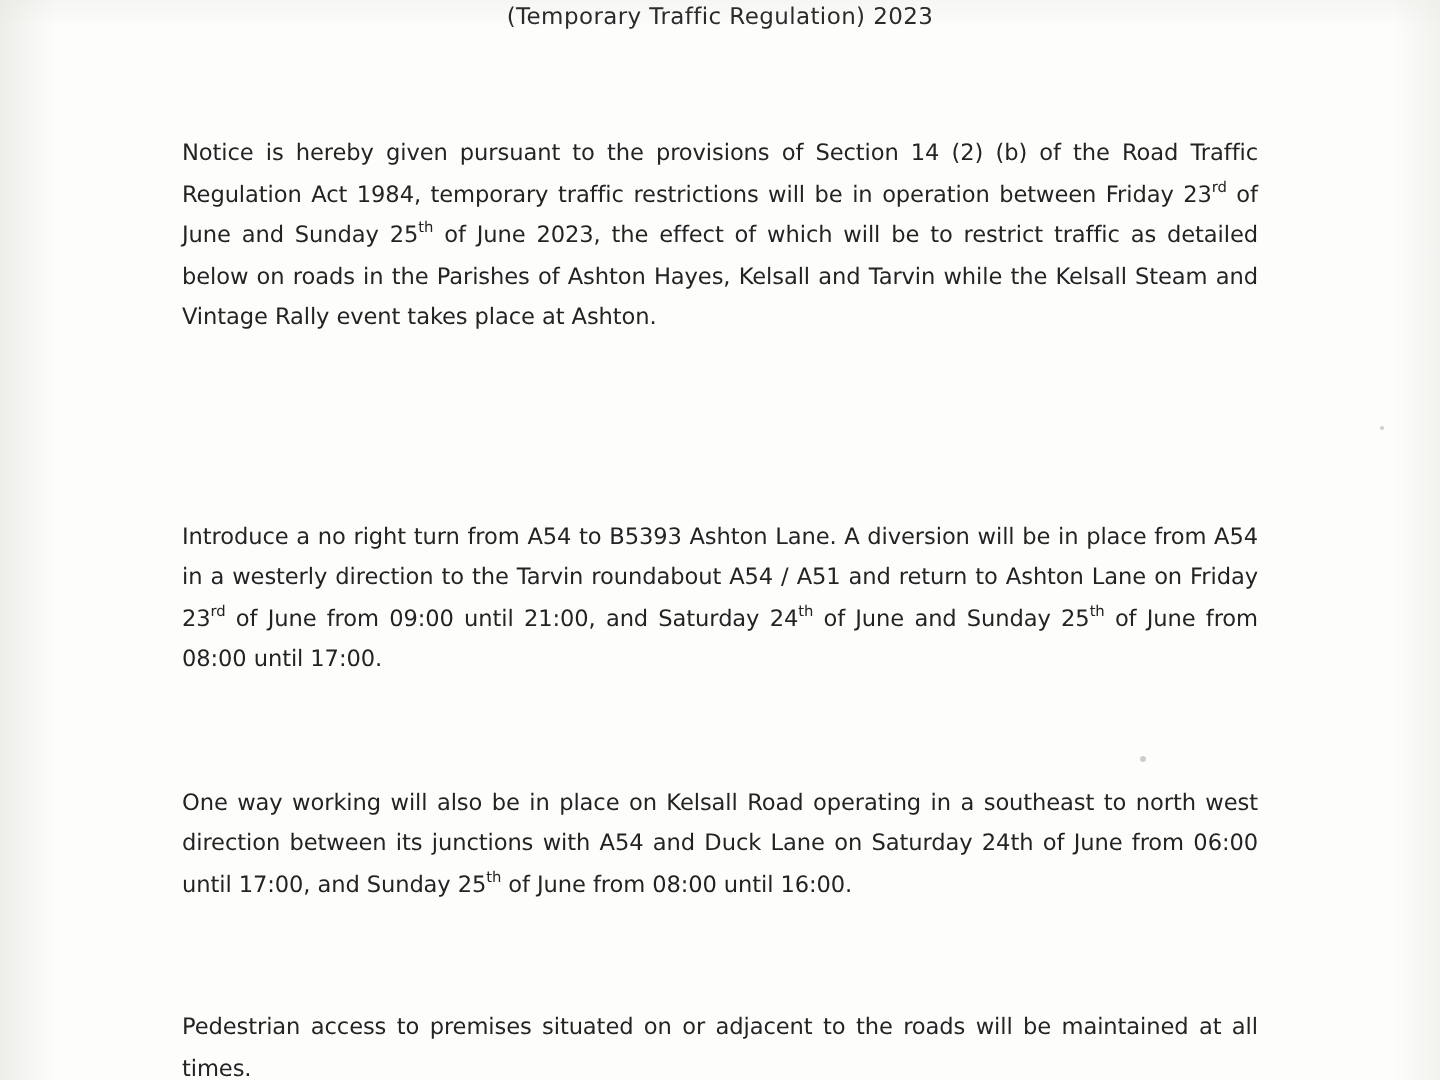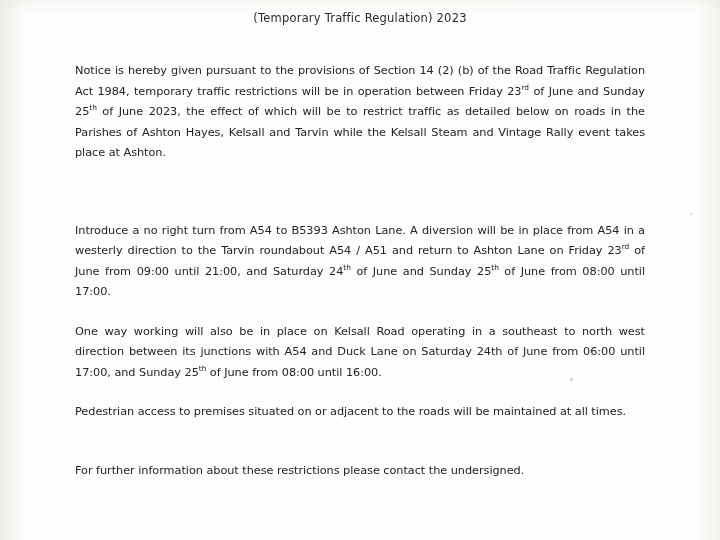--- a/index.html
+++ b/index.html
@@ -34,29 +34,29 @@
   .doc-body {
     position: relative;
     padding: 0 75px 0 75px;
     z-index: 2;
   }
   .title-line {
     text-align: center;
     font-size: 11.5px;
     color: #2b2b2b;
     letter-spacing: 0.2px;
-    padding-top: 11px;
+    padding-top: 1px;
     font-family: "DejaVu Sans", sans-serif;
   }
   .para {
     font-size: 11.3px;
     line-height: 20.5px;
     color: #232323;
     text-align: justify;
-    margin: 0;
+    margin: 16px;
     font-family: "DejaVu Sans", sans-serif;
     letter-spacing: -0.05px;
   }
   .gap-lg { height: 36px; }
   .gap-md { height: 19px; }
   sup {
     font-size: 7.4px;
     vertical-align: super;
     line-height: 0;
   }

